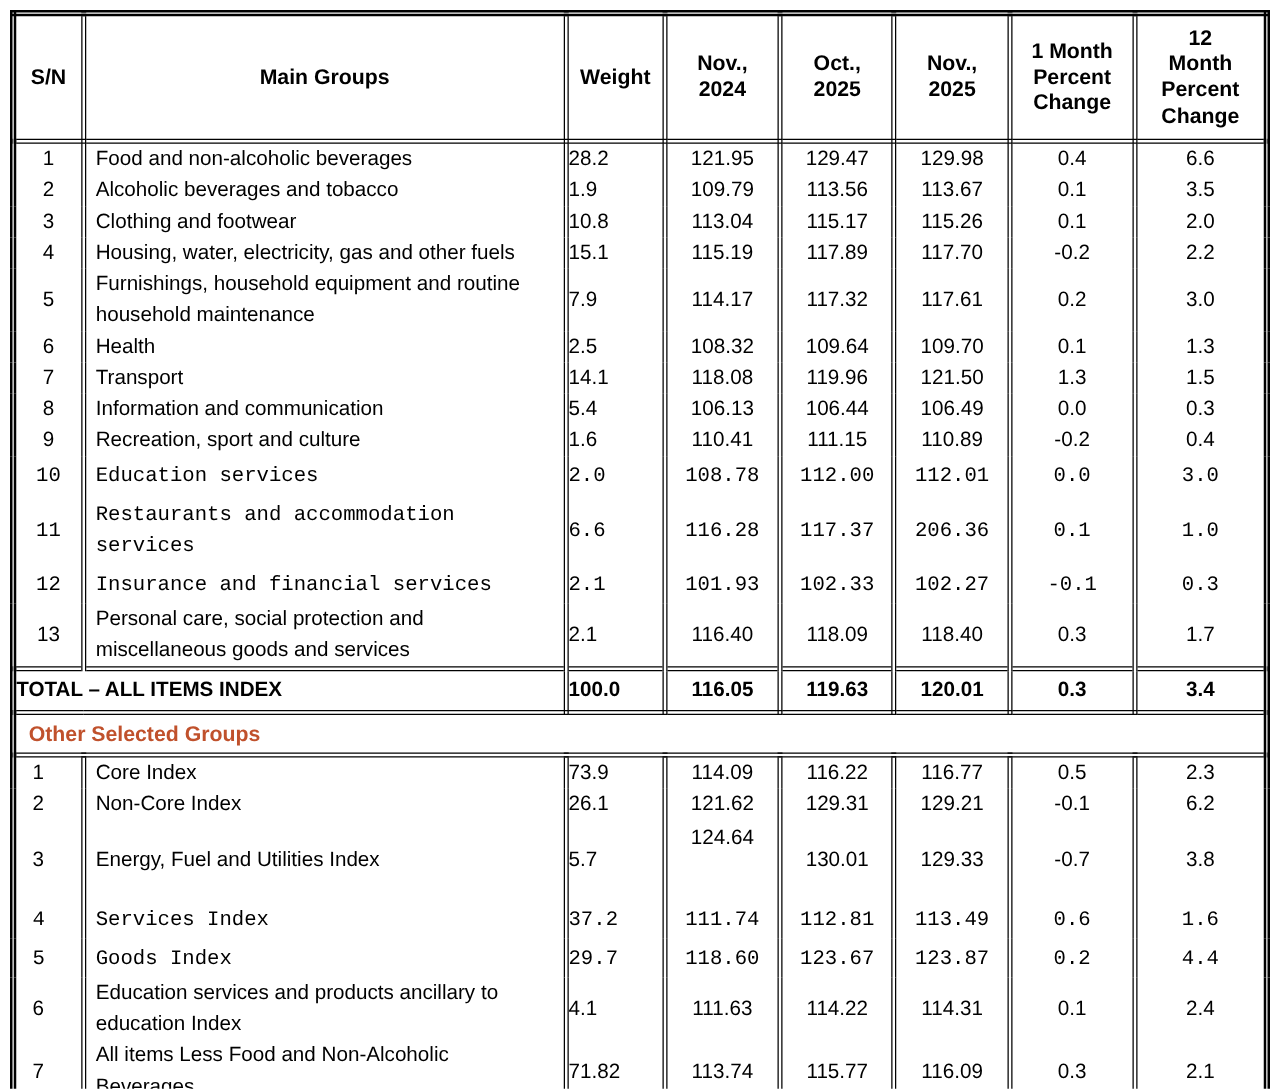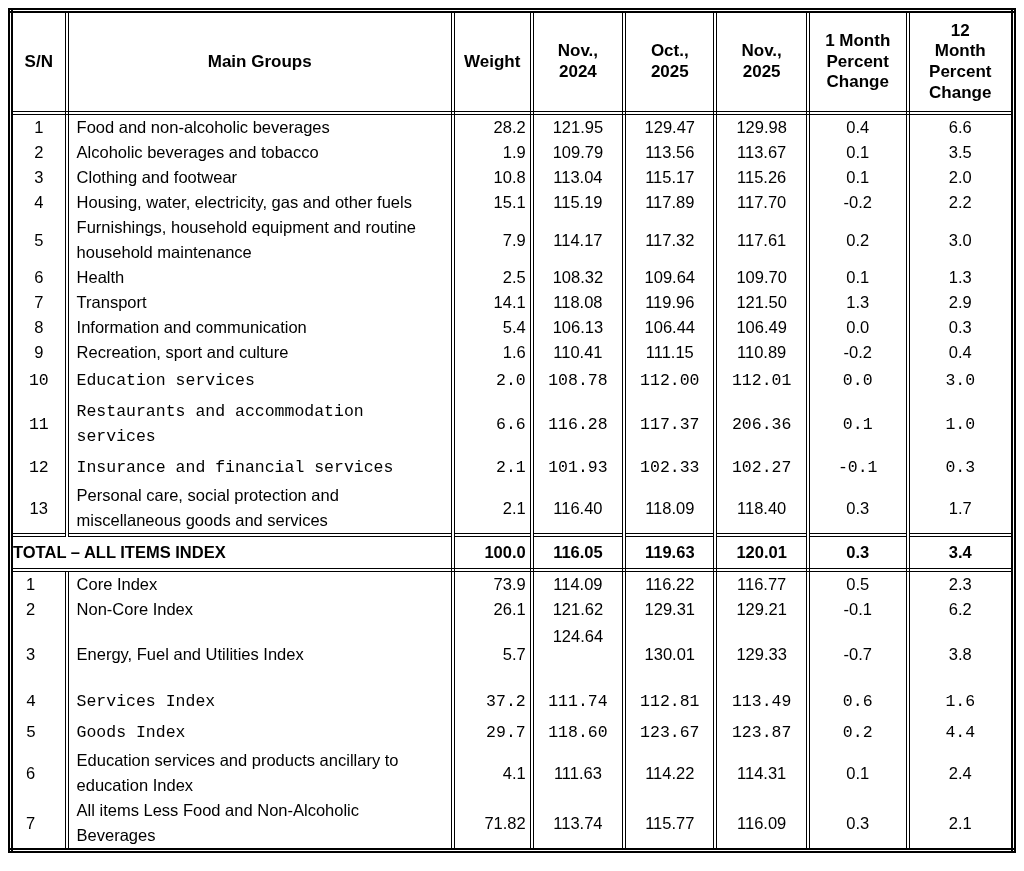--- a/index.html
+++ b/index.html
@@ -48,21 +48,21 @@
   }
   td {
     line-height: 25px;
     vertical-align: middle;
     padding: 0;
   }
   tr.data td { border-top: none; border-bottom: none; }
   td.sn   { text-align: center; }
   td.name { text-align: left; padding-left: 8px; padding-right: 23px; }
   td.num  { text-align: center; }
-  td.wt   { text-align: right; padding-right: 4px; }
+  td.wt   { text-align: left; padding-right: 4px; }
 
   tr.pad td { padding-top: 3px; padding-bottom: 3px; font-family: Liberation Mono, monospace; }
   tr.total td {
     font-weight: bold;
     height: 31px;
   }
   tr.total td.label { }
   tr.section-label td {
     font-weight: bold;
     font-size: 17px;
@@ -171,21 +171,21 @@
           <td class="num">1.3</td>
         </tr>
         <tr class="data">
           <td class="sn">7</td>
           <td class="name">Transport</td>
           <td class="wt">14.1</td>
           <td class="num">118.08</td>
           <td class="num">119.96</td>
           <td class="num">121.50</td>
           <td class="num">1.3</td>
-          <td class="num">2.9</td>
+          <td class="num">1.5</td>
         </tr>
         <tr class="data">
           <td class="sn">8</td>
           <td class="name">Information and communication</td>
           <td class="wt">5.4</td>
           <td class="num">106.13</td>
           <td class="num">106.44</td>
           <td class="num">106.49</td>
           <td class="num">0.0</td>
           <td class="num">0.3</td>
@@ -244,20 +244,23 @@
     <tbody>
       <tr class="total">
         <td class="label" colspan="2">TOTAL – ALL ITEMS INDEX</td>
         <td class="wt">100.0</td>
         <td class="num">116.05</td>
         <td class="num">119.63</td>
         <td class="num">120.01</td>
         <td class="num">0.3</td>
         <td class="num">3.4</td>
       </tr>
+      <tr class="section-label">
+        <td colspan="8" id="section-label-cell" style="color: rgb(192, 81, 44);">Other Selected Groups</td>
+      </tr>
     </tbody>
     <tbody id="other-body" class="other">
         <tr class="data">
           <td class="sn">1</td>
           <td class="name">Core Index</td>
           <td class="wt">73.9</td>
           <td class="num">114.09</td>
           <td class="num">116.22</td>
           <td class="num">116.77</td>
           <td class="num">0.5</td>

